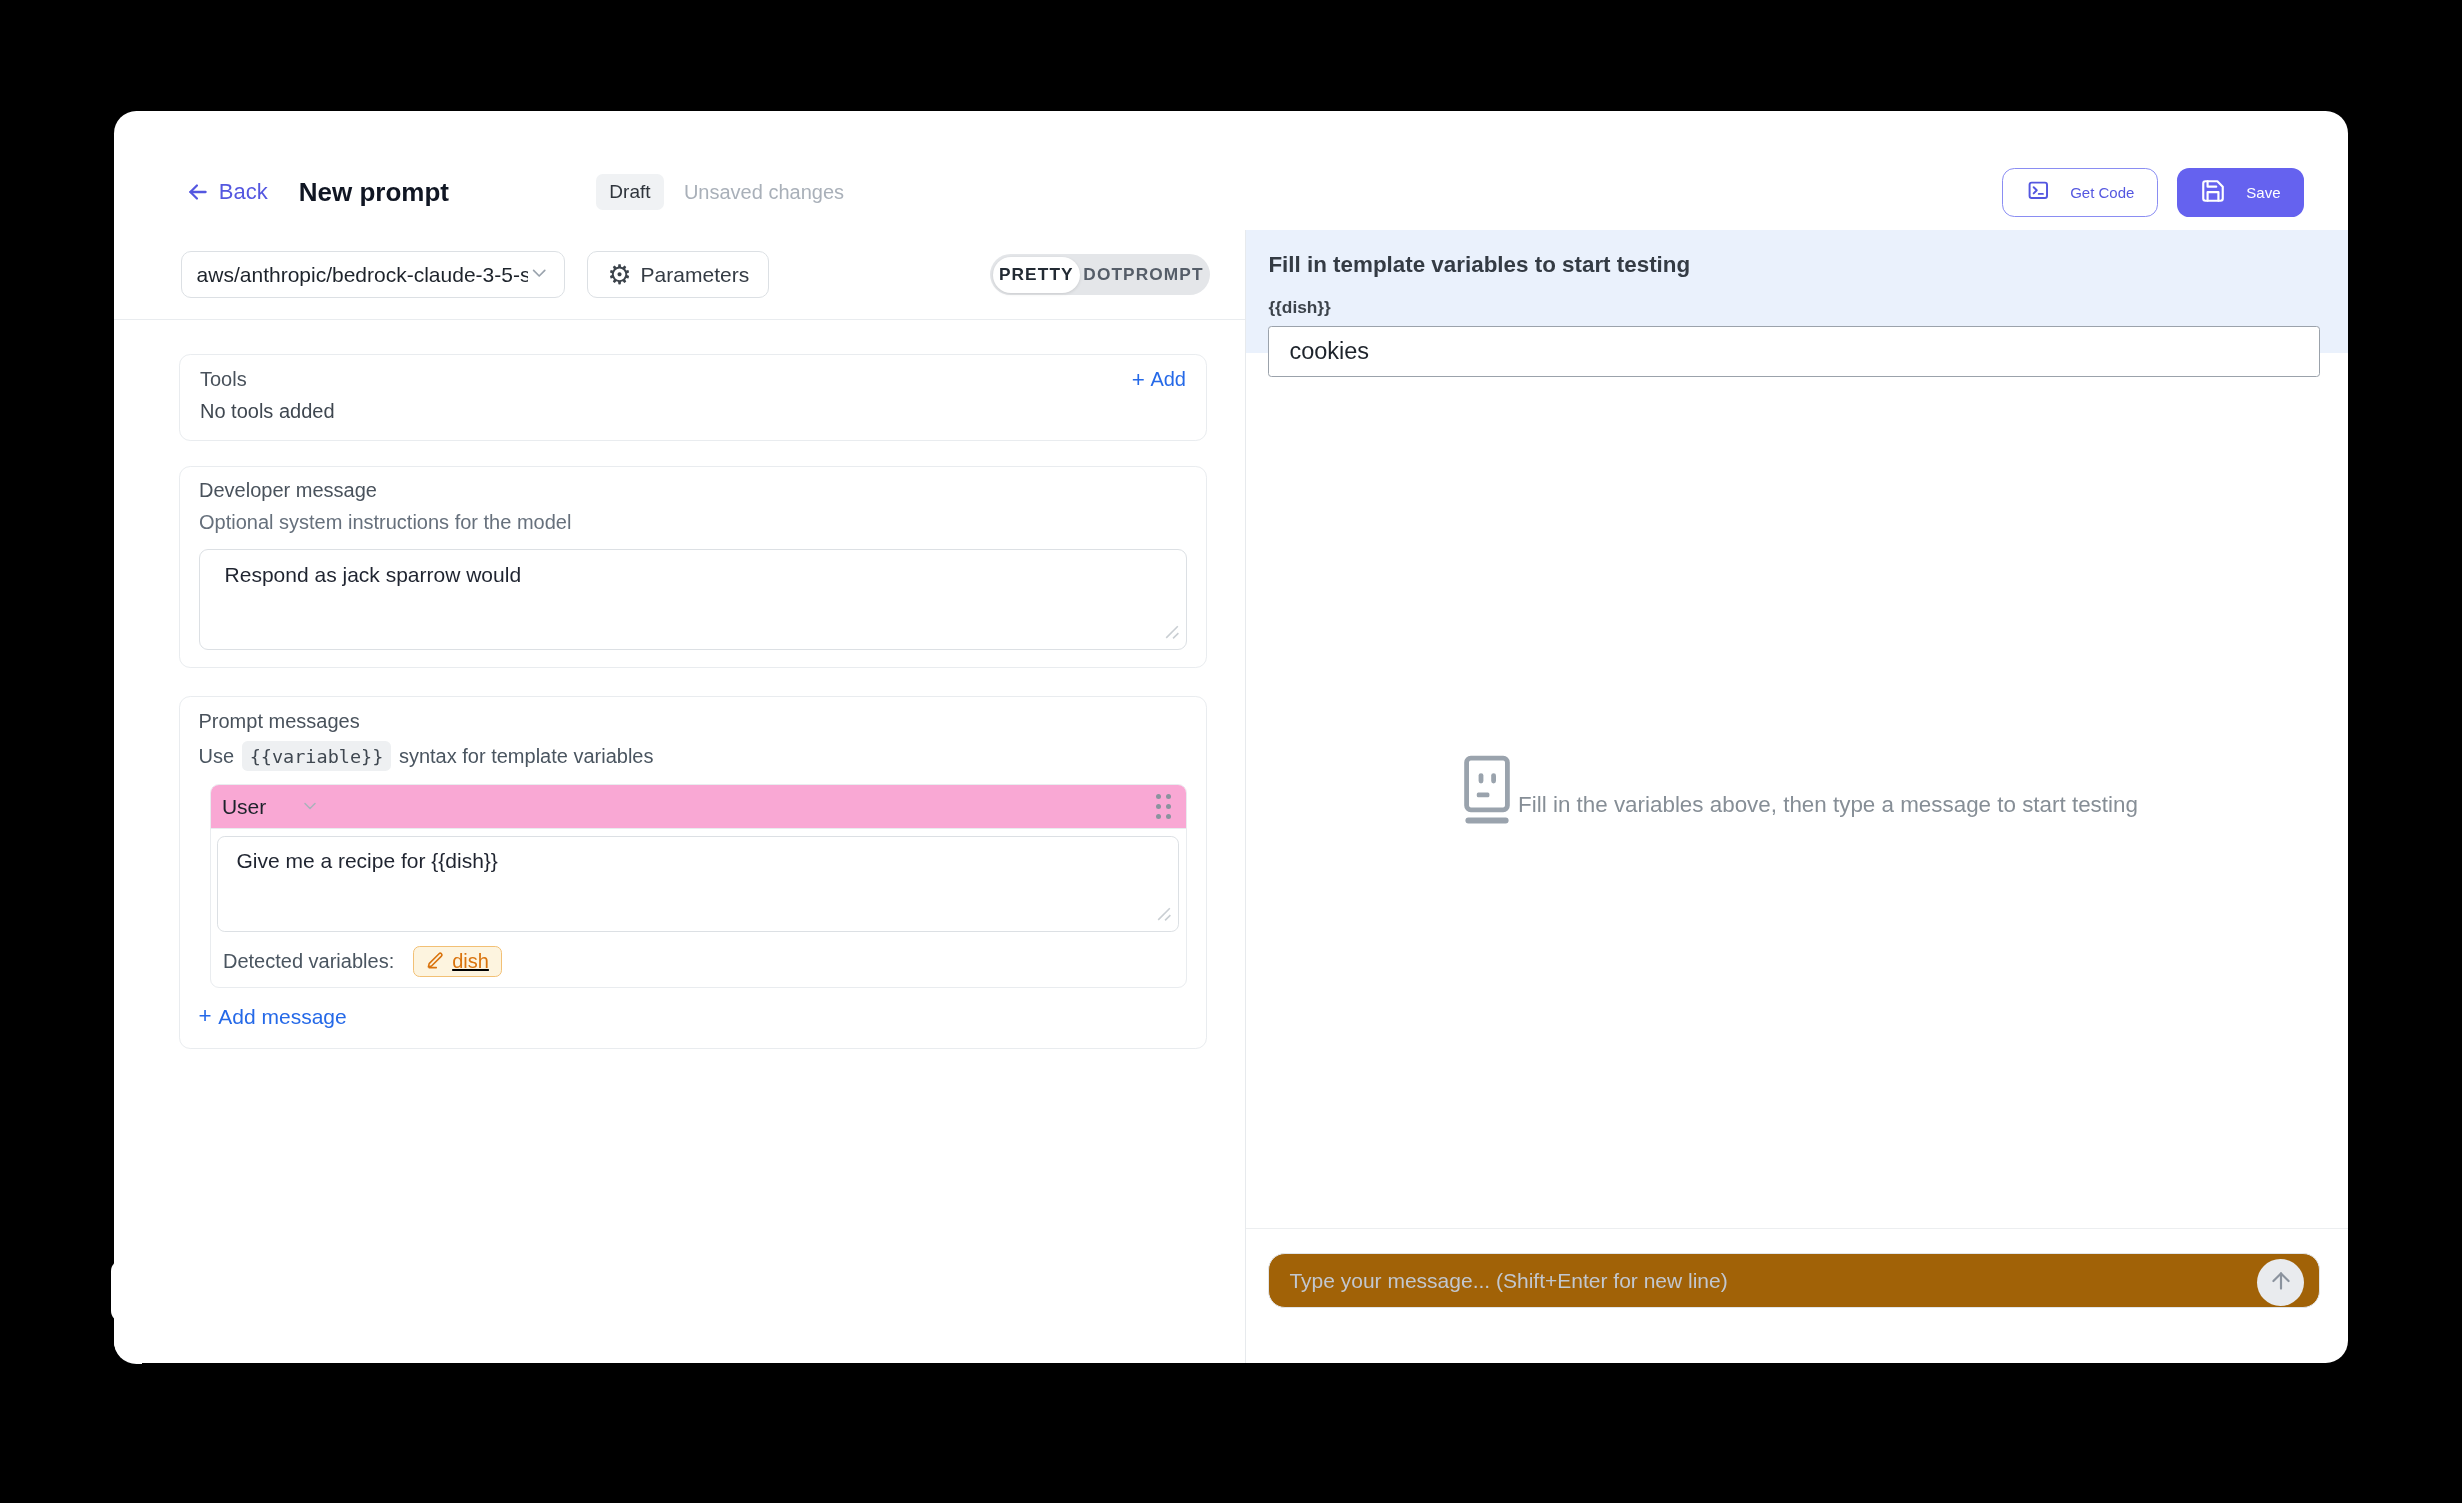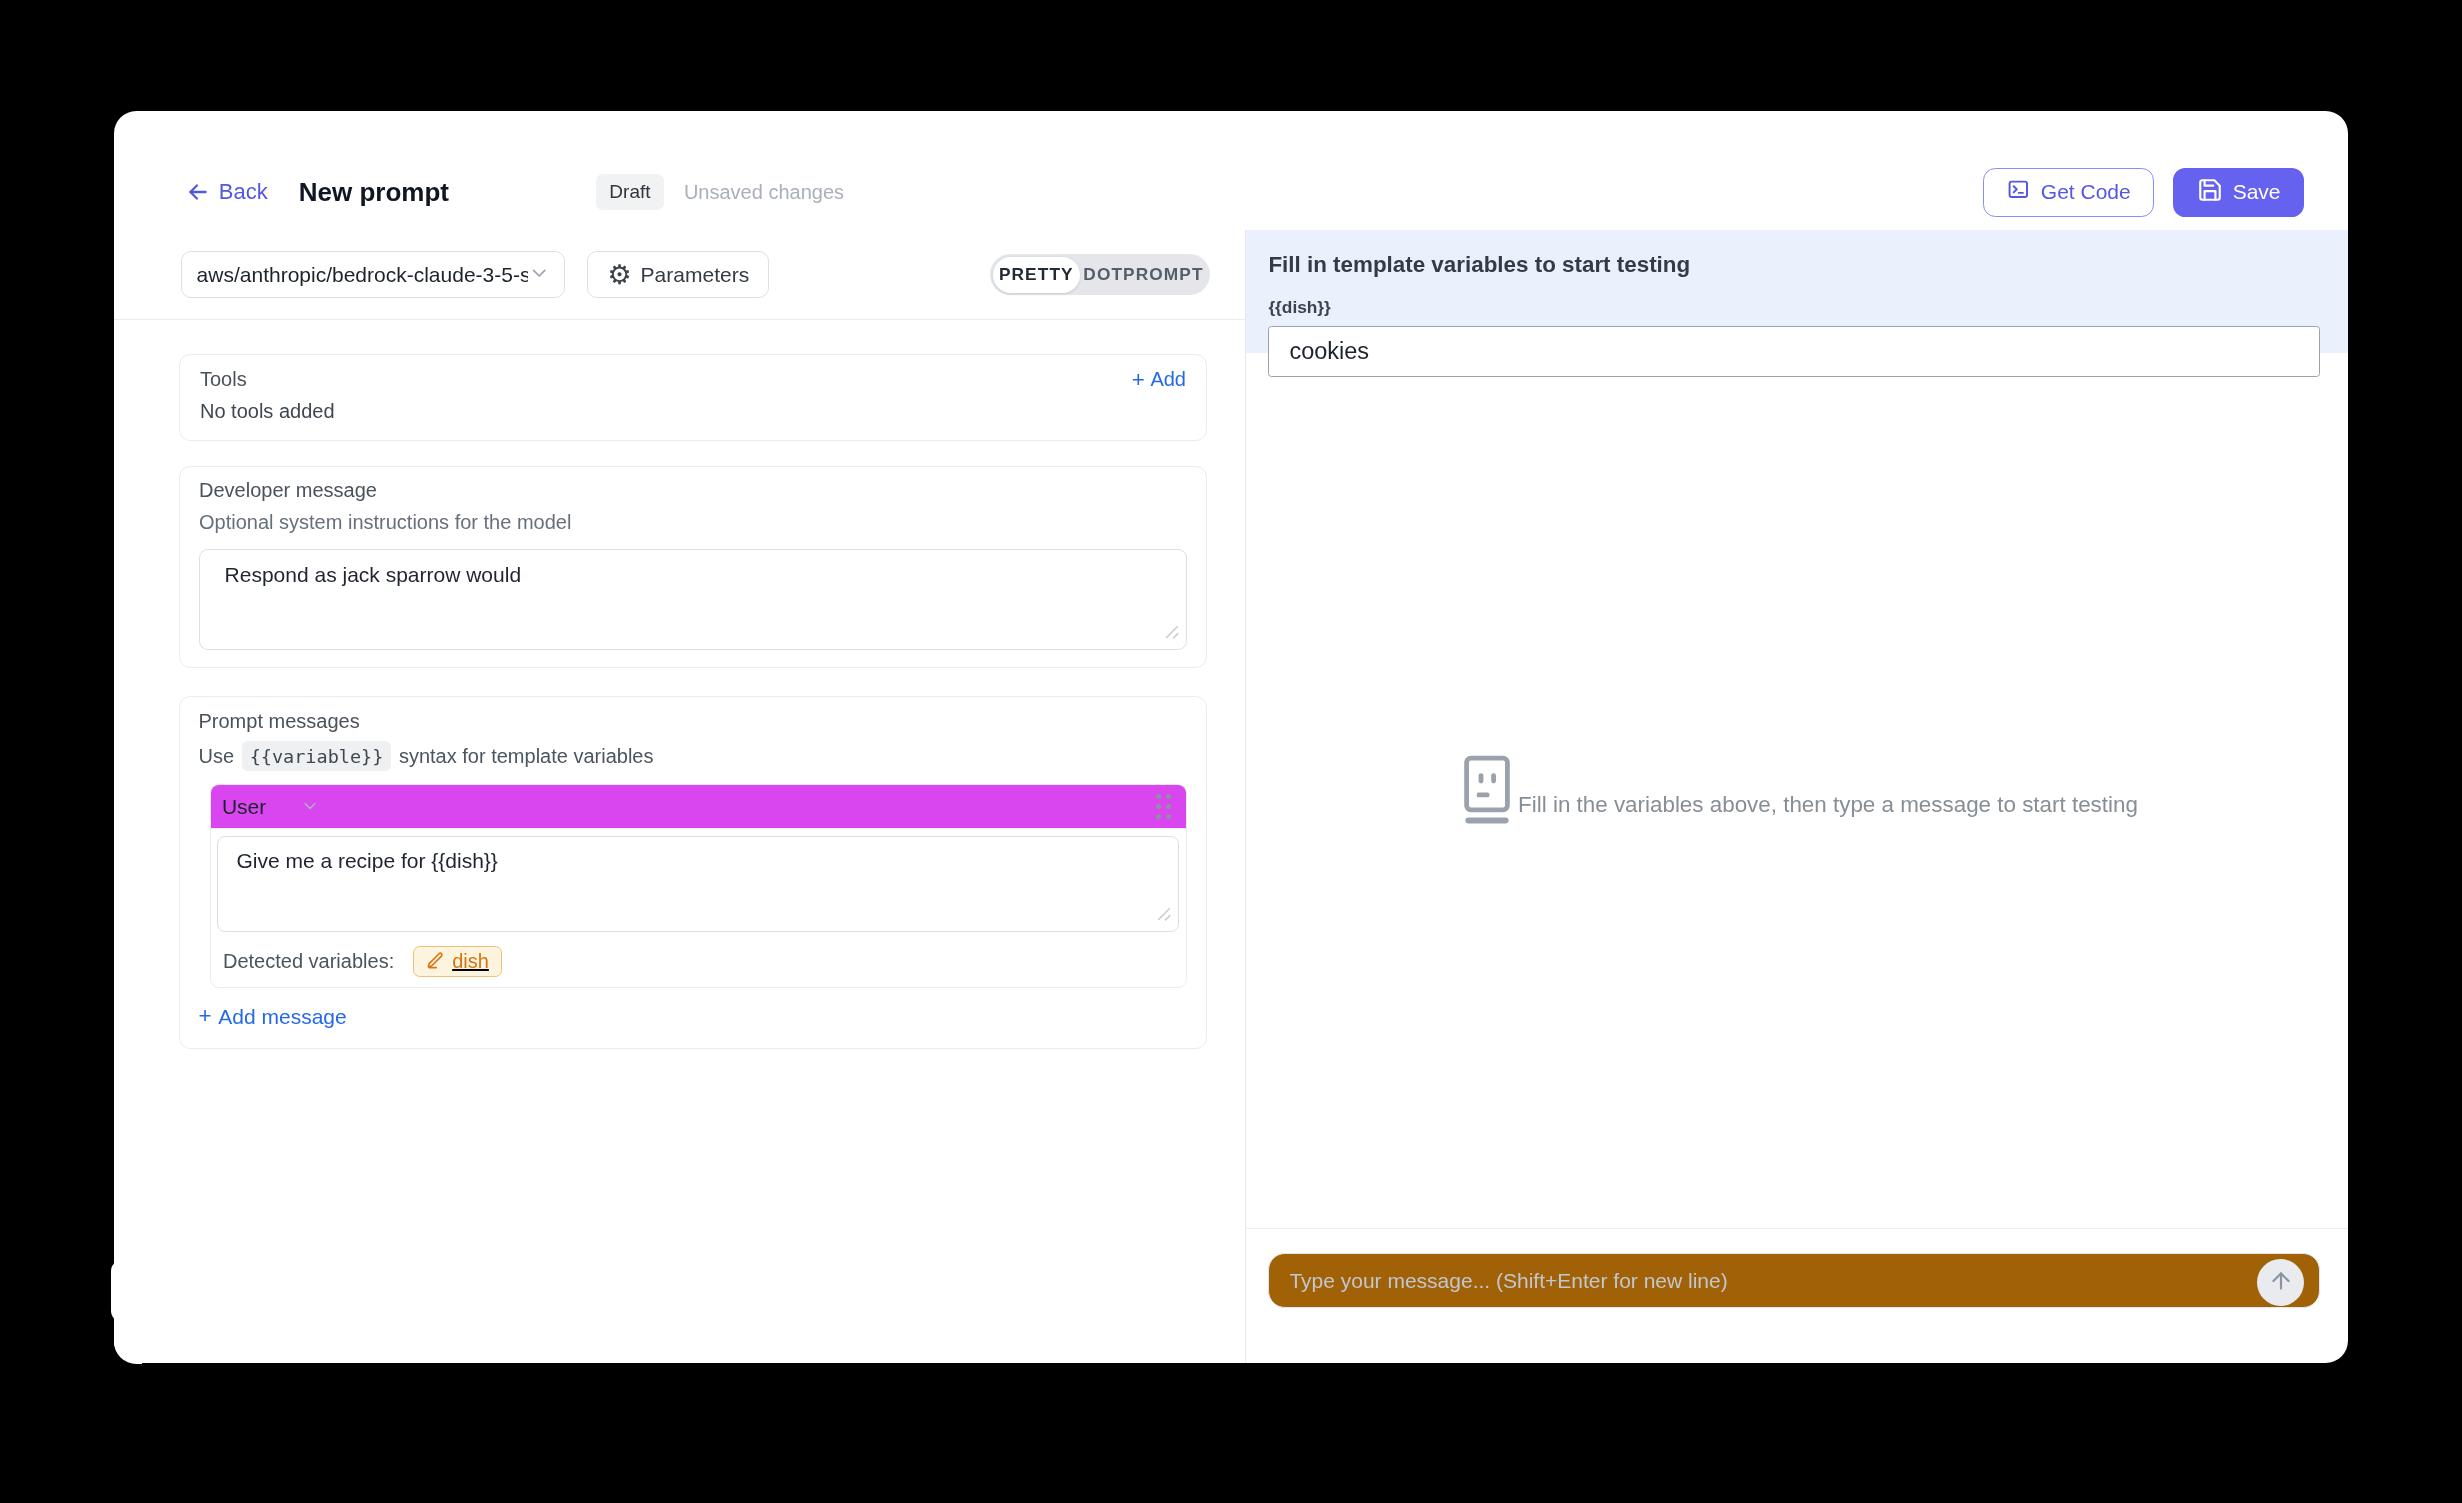--- a/index.html
+++ b/index.html
@@ -13,22 +13,22 @@
   .app-header { height:119px; flex:none; display:flex; align-items:center;
     padding:43px 44px 0 71px; }
   .back-link { display:flex; align-items:center; gap:7.8px; color:#5457e0;
     font-size:22px; font-weight:500; cursor:pointer; }
   .back-link svg { display:block; }
   .page-title { font-size:26px; font-weight:700; color:#101623; margin-left:31px; }
   .draft-badge { margin-left:147px; background:#f0f2f4; color:#2f353c; font-size:19px;
     padding:6.7px 13.4px; border-radius:6.7px; }
   .unsaved { margin-left:20px; color:#a9b0b9; font-size:20px; }
   .hdr-actions { margin-left:auto; display:flex; align-items:center; gap:19px; }
-  .btn { display:flex; align-items:center; gap:10px; height:49px; border-radius:12.3px;
-    font-size:21px; font-weight:500; cursor:pointer; }
+  .btn { display:flex; align-items:center; gap:20px; height:49px; border-radius:12.3px;
+    font-size:15px; font-weight:500; cursor:pointer; }
   .btn-outline { border:1.7px solid #8a8df2; color:#5457e0; background:#fff; padding:0 22.4px; }
   .btn-primary { background:#6562ef; color:#fff; border:none; padding:0 23.5px; }
 
   
   .app-body { flex:1; display:flex; min-height:0; }
   .left-panel { width:1131px; flex:none; display:flex; flex-direction:column; background:#fff; }
   .right-panel { flex:1; border-left:1.1px solid #e7eaed; display:flex; flex-direction:column; min-width:0; }
 
   
   .toolbar { height:90px; flex:none; border-bottom:1.1px solid #e9ecef;
@@ -65,21 +65,21 @@
   textarea.big-ta { display:block; width:100%; margin-top:14.6px; height:101px; resize:none;
     border:1.1px solid #dce0e4; border-radius:9px; padding:13.4px 24.6px; font-size:21px; color:#1f2430;
     font-family:"Liberation Sans","DejaVu Sans",sans-serif; outline:none; }
   .grip { position:absolute; right:5.6px; bottom:6.7px; }
 
   .prompt-card { padding:13.4px 18.5px 19px 18.5px; }
   .syntax-line { margin-top:7.8px; font-size:20px; color:#4a5560; display:flex; align-items:center; gap:7.8px; }
   .code-chip { font-family:"DejaVu Sans Mono",monospace; font-size:18.5px; color:#3f4750;
     background:#eef0f2; border-radius:5.6px; padding:4.5px 7.8px; }
   .msg-block { margin:13.4px 0 0 11.2px; width:977px; border:1.1px solid #e9ecef; border-radius:9px; overflow:hidden; }
-  .msg-head { height:44px; background:#d946ef; border-bottom:1.1px solid #e9ecef;
+  .msg-head { height:44px; background:#f9a8d4; border-bottom:1.1px solid #e9ecef;
     display:flex; align-items:center; padding:0 14.6px 0 11.2px; }
   .role-select { display:flex; align-items:center; gap:34px; cursor:pointer; }
   .role-select .val { font-size:21px; color:#1d232b; }
   .dots { margin-left:auto; display:grid; grid-template-columns:repeat(2,5px); grid-gap:5px 5.6px; cursor:grab; }
   .dots i { width:5px; height:5px; border-radius:50%; background:#8b939e; }
   .msg-ta-wrap { position:relative; margin:6.7px; }
   textarea.msg-ta { display:block; width:100%; height:96px; resize:none; border:1.1px solid #dce0e4;
     border-radius:7.8px; padding:12.3px 18px; font-size:21px; color:#1f2430;
     font-family:"Liberation Sans","DejaVu Sans",sans-serif; outline:none; }
   .detected-row { display:flex; align-items:center; margin:13.4px 6.7px 10px 12.3px; }

